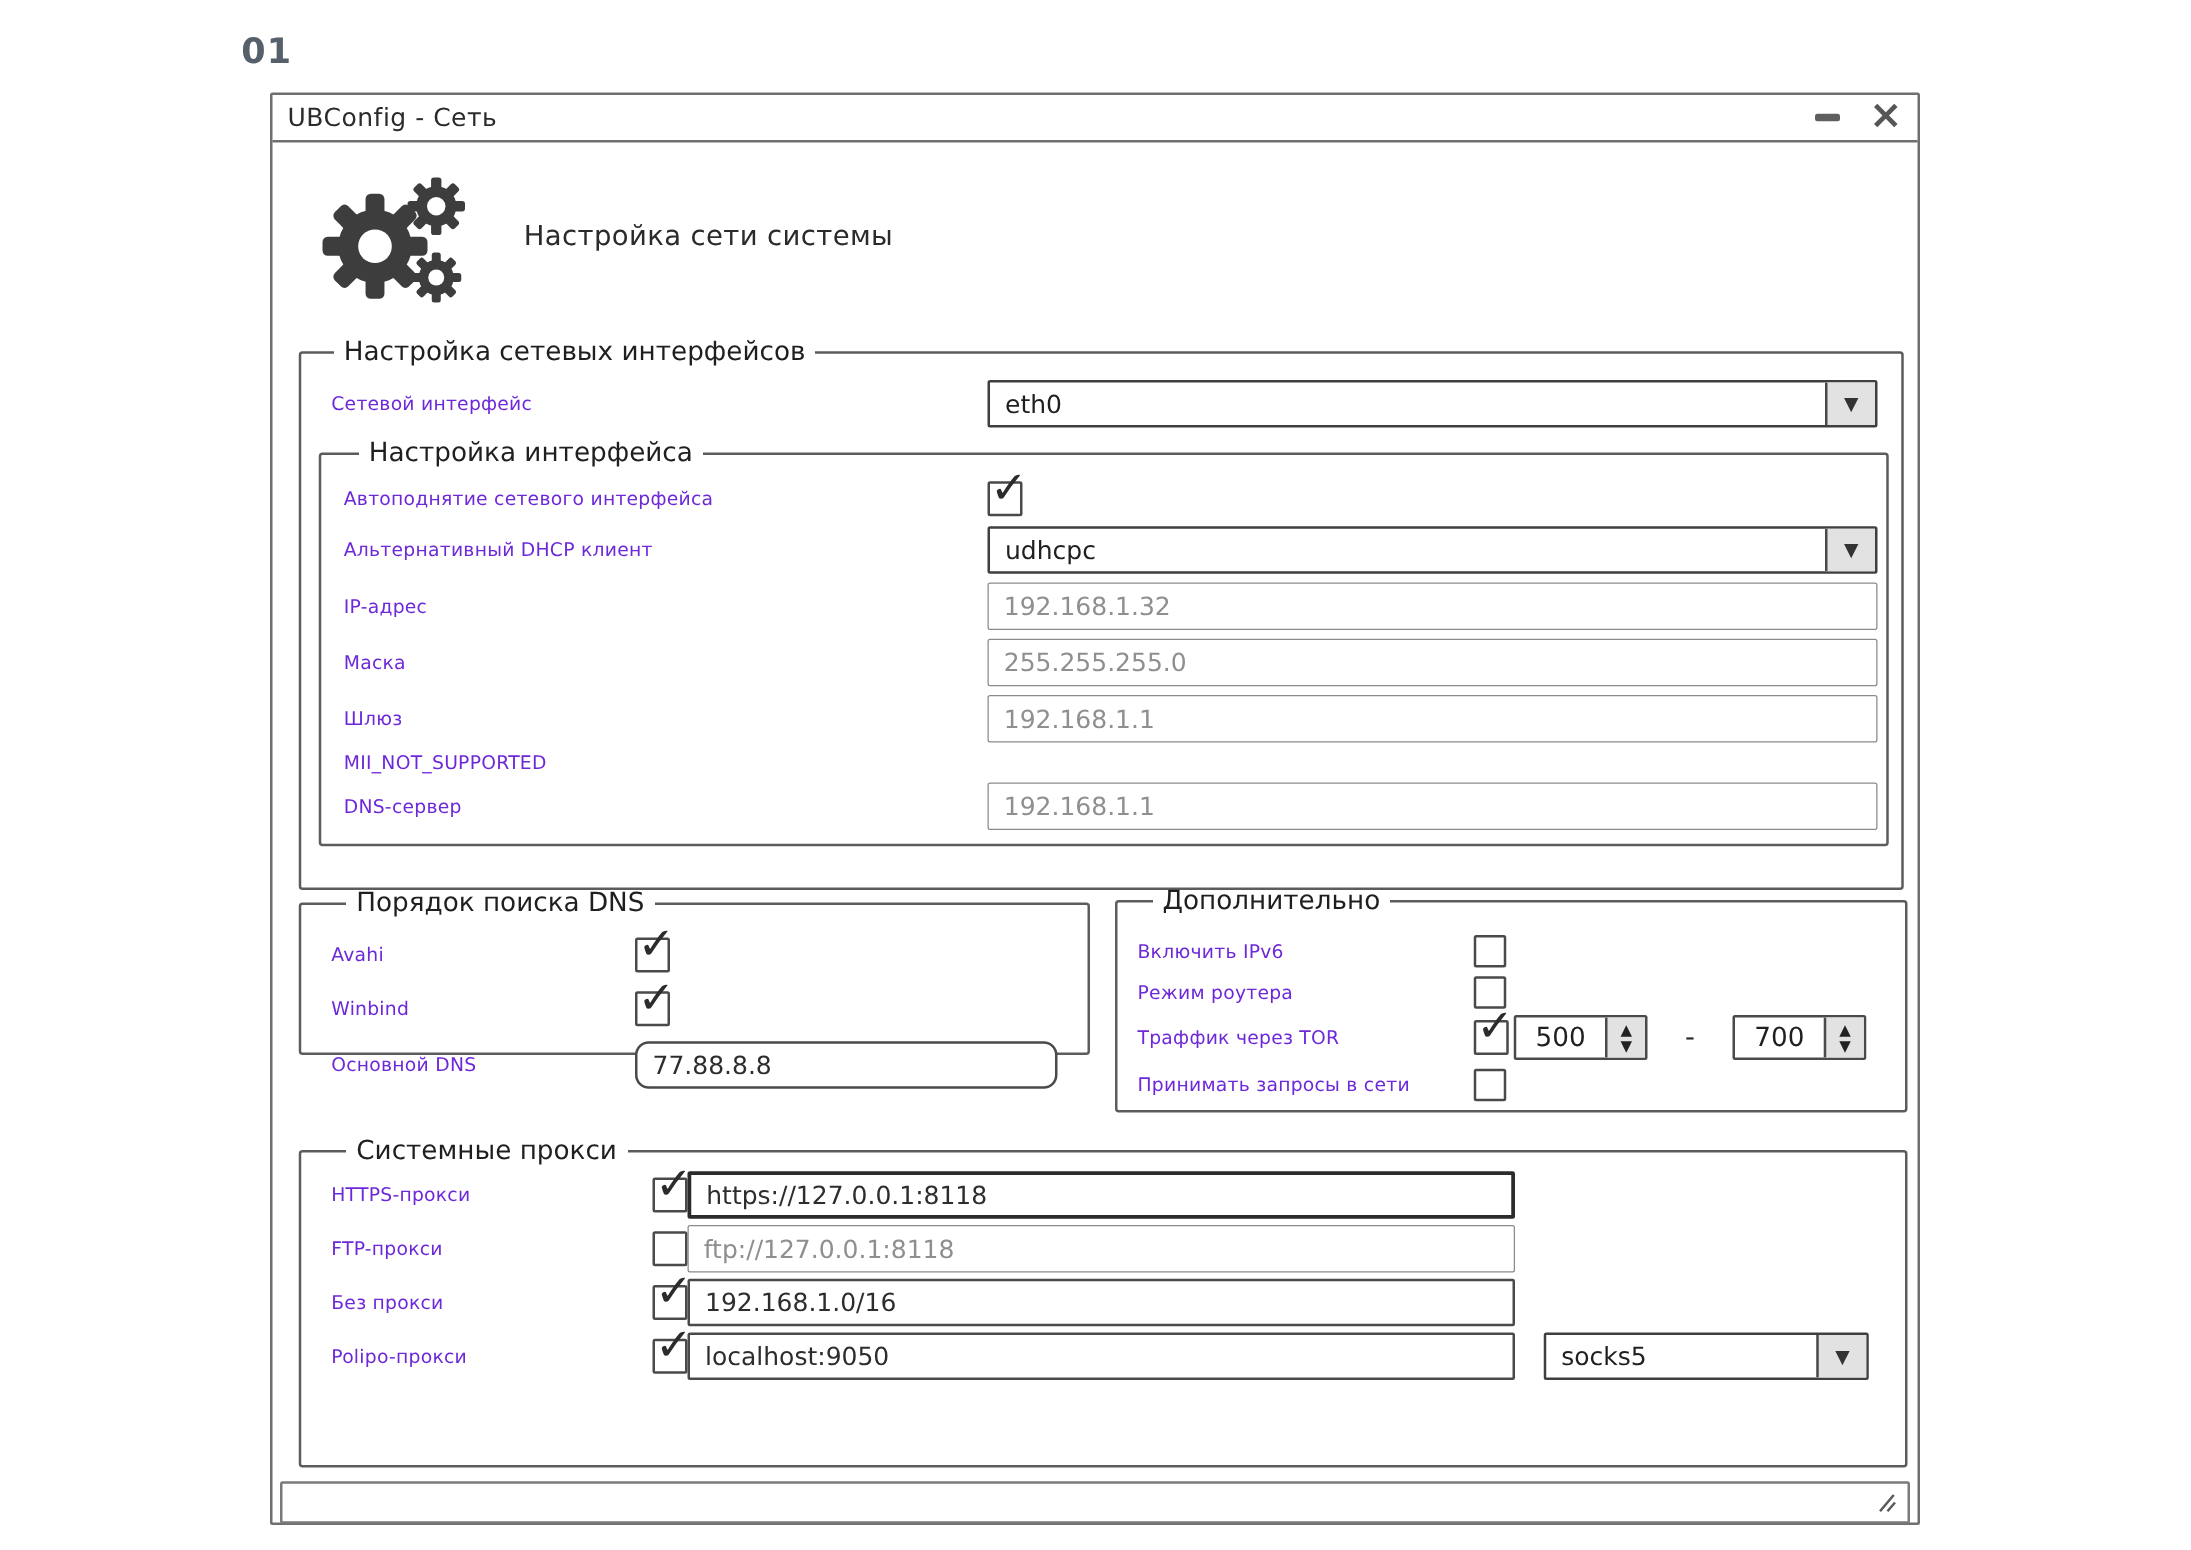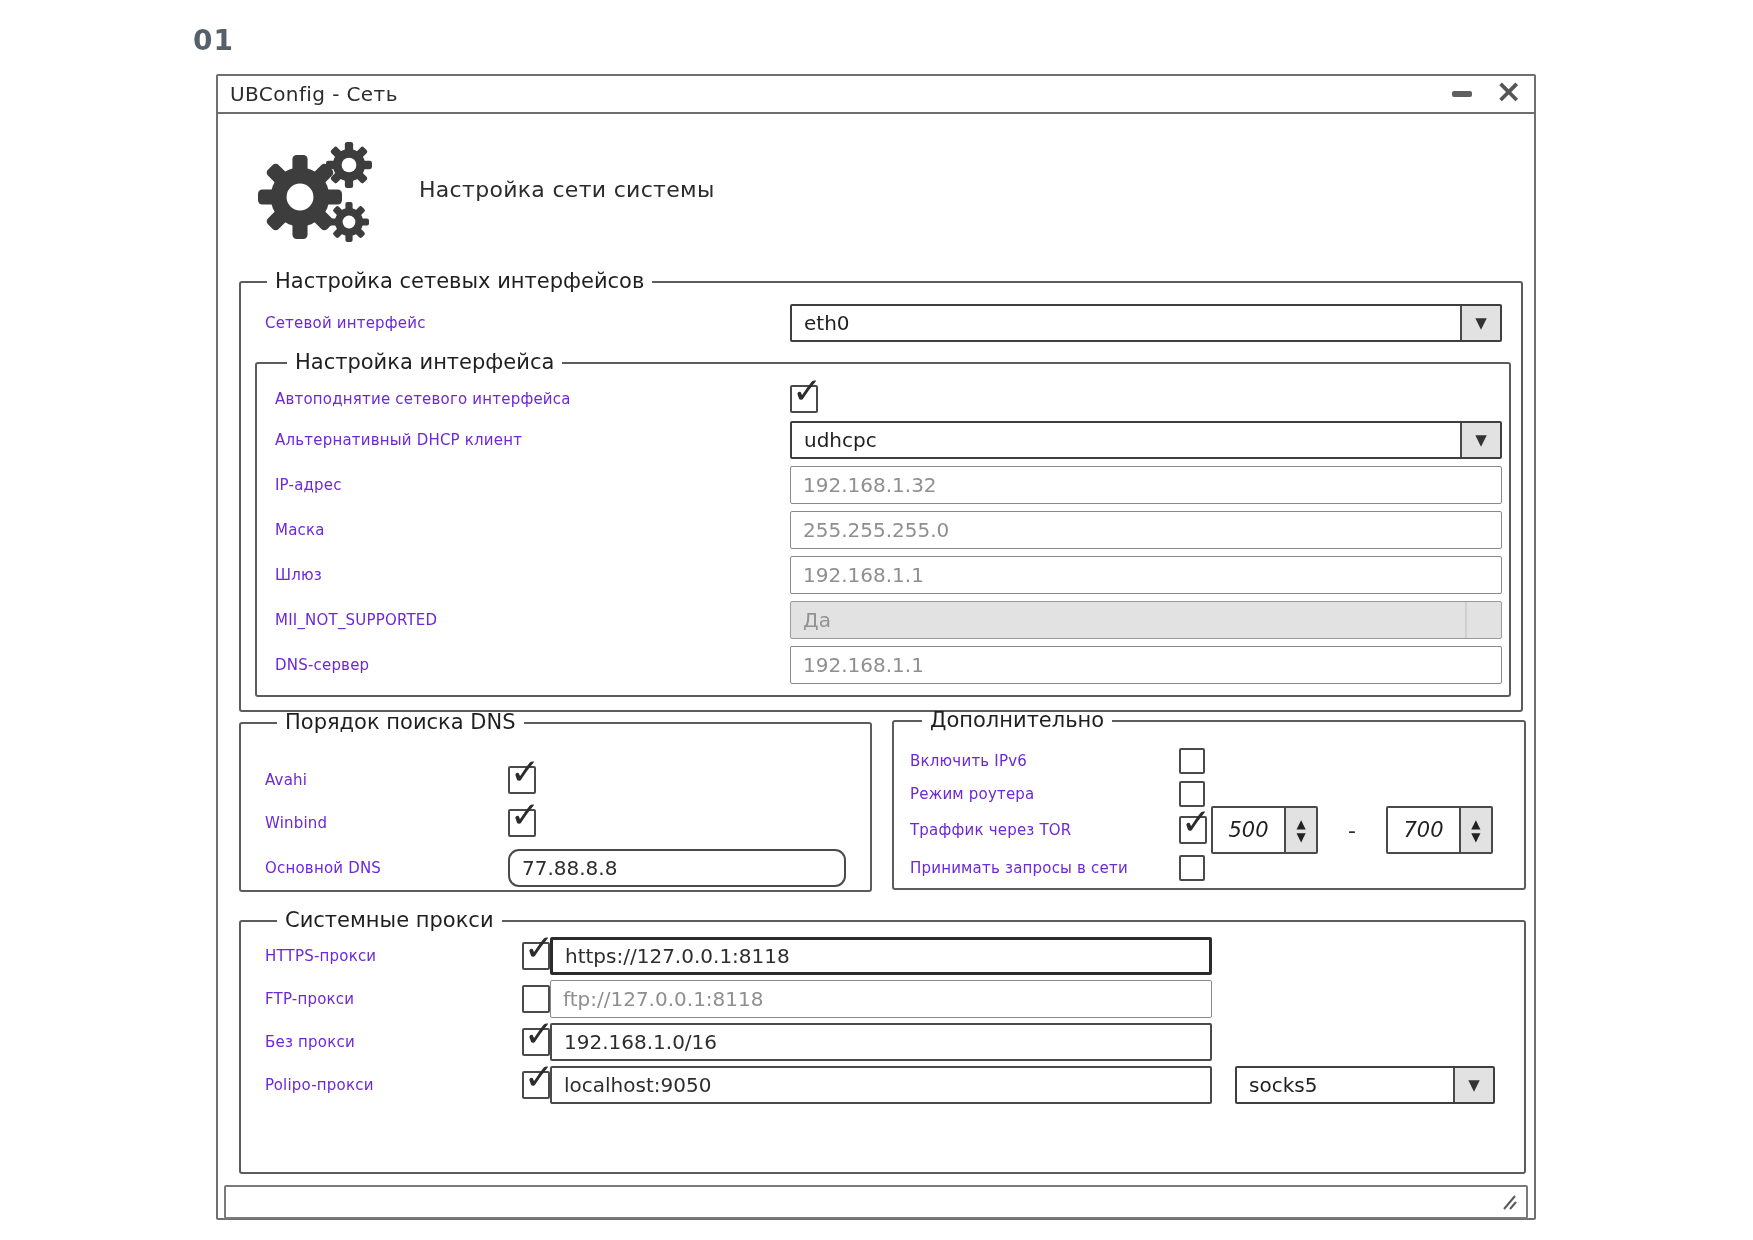--- a/index.html
+++ b/index.html
@@ -45,21 +45,21 @@
              display:flex;align-items:center;justify-content:center;cursor:pointer;}
   .combo-arrow{font-size:15px;color:#333;line-height:1;}
 
   
   .checkbox{box-sizing:border-box;width:28px;height:28px;border:2.5px solid #4a4a4a;border-radius:2px;
             background:#fff;position:relative;flex:0 0 auto;cursor:pointer;}
   .checkbox.small{width:26px;height:26px;}
   .tick{position:absolute;top:-14px;left:0px;font-size:36px;font-weight:bold;color:#2c2c2c;line-height:1;}
 
   
-  .spinner{box-sizing:border-box;height:48px;border:2px solid #4a4a4a;border-radius:2px;display:flex;align-items:stretch;background:#fff;font-style:italic;}
+  .spinner{box-sizing:border-box;height:36px;border:2px solid #4a4a4a;border-radius:2px;display:flex;align-items:stretch;background:#fff;}
   .spin-value{width:71px;display:flex;align-items:center;justify-content:center;font-size:21px;color:#1f1f1f;}
   .spin-btns{width:30px;background:#e2e2e2;border-left:2px solid #4a4a4a;display:flex;flex-direction:column;
              align-items:center;justify-content:center;gap:1px;cursor:pointer;}
   .spin-up,.spin-down{font-size:12px;color:#222;line-height:1;}
 
   .range-dash{font-size:22px;color:#2b2b2b;margin:0 30px 0 30px;}
 
   
   .statusbar{position:absolute;left:6px;top:1109px;right:6px;height:34px;border:2px solid #7a7a7a;
              border-radius:2px;box-sizing:border-box;}
@@ -159,34 +159,30 @@
           <div class="field muted ctl">255.255.255.0</div>
         </div>
 
         <div class="frow n-row">
           <span class="flabel n-label">Шлюз</span>
           <div class="field muted ctl">192.168.1.1</div>
         </div>
 
         <div class="frow n-row">
           <span class="flabel n-label">MII_NOT_SUPPORTED</span>
-          <div class="field disabled ctl">
-            <span>Да</span>
-            <span class="disabled-tail"></span>
-          </div>
         </div>
 
         <div class="frow n-row">
           <span class="flabel n-label">DNS-сервер</span>
           <div class="field muted ctl">192.168.1.1</div>
         </div>
       </fieldset>
     </fieldset>
 
-    <fieldset style="left:21px;top:635px;width:633px;height:181px;padding:20px 18px 0 24px;">
+    <fieldset style="left:21px;top:635px;width:633px;height:133px;padding:4px 18px 0 24px;">
       <legend>Порядок поиска DNS</legend>
 
       <div class="frow" style="margin-top:12px;height:28px;">
         <span class="flabel dns-label">Avahi</span>
         <span class="checkbox checked">
           <span class="tick">✓</span>
         </span>
       </div>
 
       <div class="frow" style="margin-top:15px;height:28px;">

